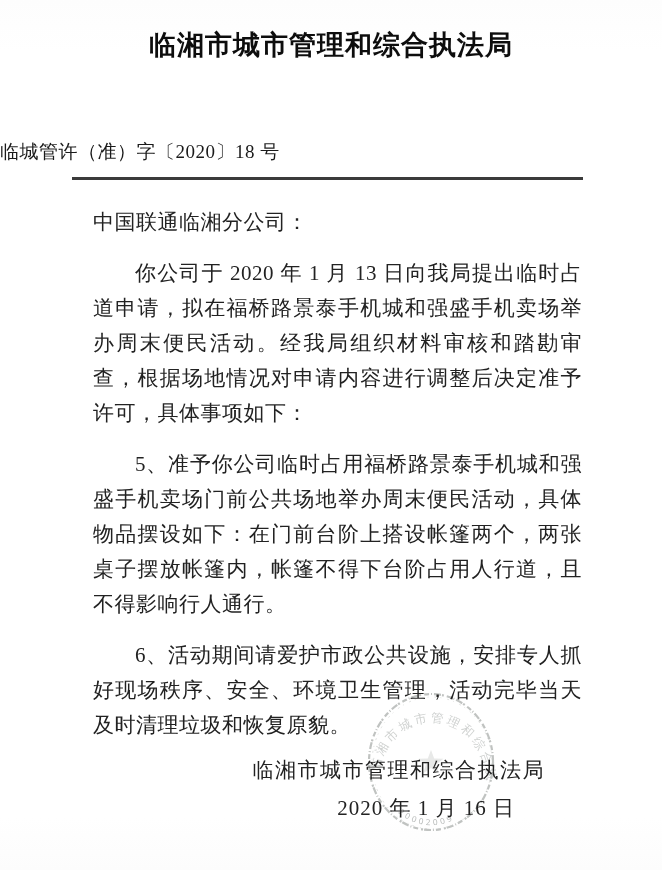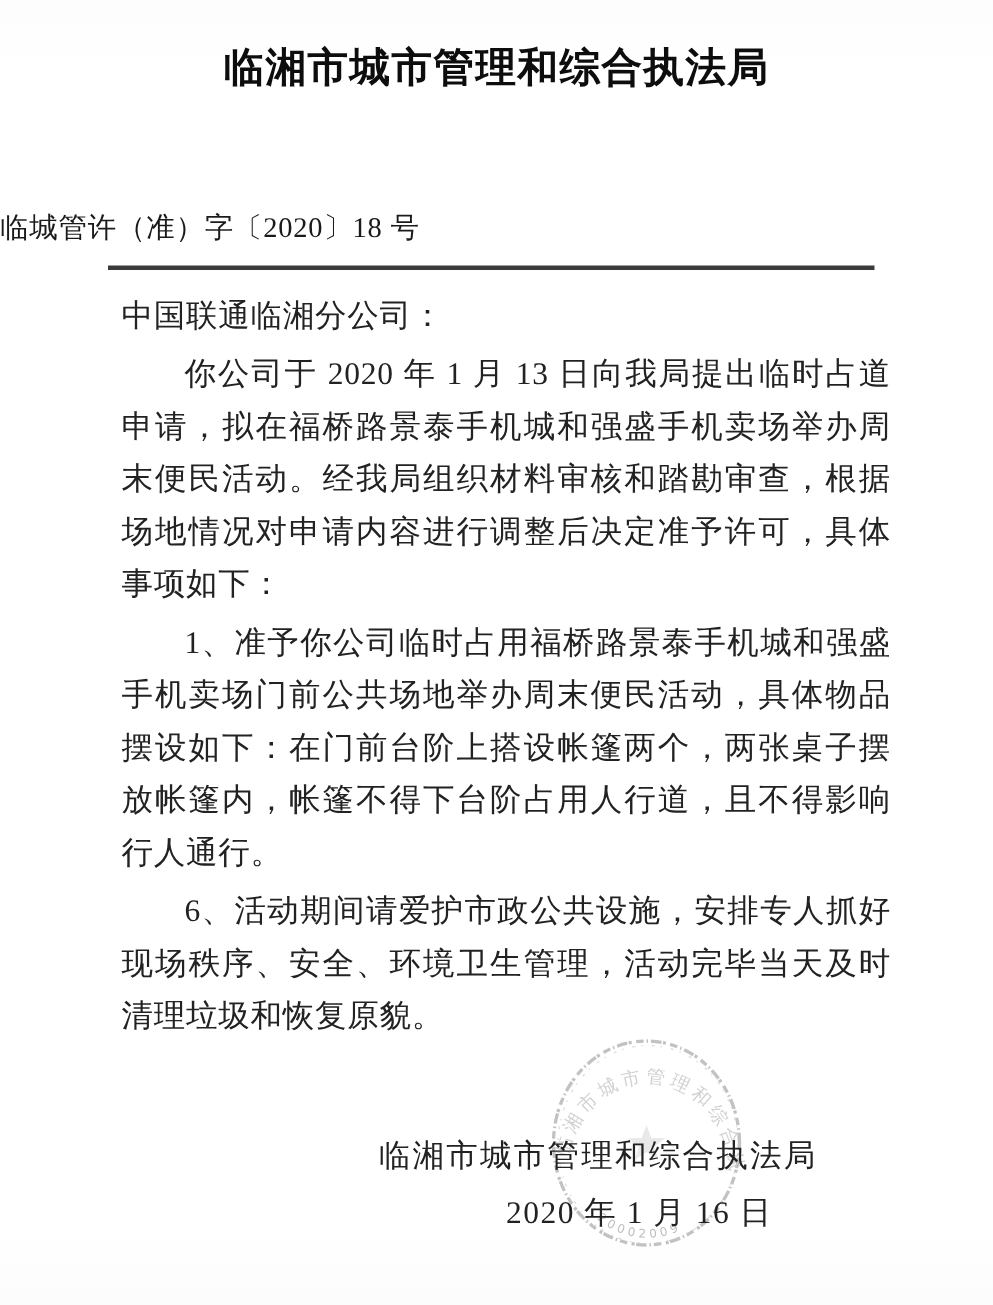--- a/index.html
+++ b/index.html
@@ -38,21 +38,21 @@
   .doc-body {
     position:absolute; top:189px; left:77px;
     width:521px;
     font-size:21px;
     line-height:35px;
     letter-spacing:0.5px;
     text-align:justify;
     color:#222222;
     z-index:2;
   }
-  .doc-body p { margin:4px; text-indent:2em; }
+  .doc-body p { margin:16px; text-indent:2em; }
   .doc-body p.addressee { text-indent:0; }
   .signature-line {
     position:absolute; top:756px; right:117px;
     font-size:21px;
     letter-spacing:1.5px;
     color:#222222;
     z-index:2;
   }
   .date-line {
     position:absolute; top:794px; right:147px;
@@ -75,21 +75,21 @@
 
   <div class="title title-line1">临湘市城市管理和综合执法局</div>
 
   <div class="doc-number">临城管许（准）字〔2020〕18 号</div>
 
   <div class="header-rule"></div>
 
   <div class="doc-body">
     <p class="addressee">中国联通临湘分公司：</p>
     <p>你公司于 2020 年 1 月 13 日向我局提出临时占道申请，拟在福桥路景泰手机城和强盛手机卖场举办周末便民活动。经我局组织材料审核和踏勘审查，根据场地情况对申请内容进行调整后决定准予许可，具体事项如下：</p>
-    <p>1、准予你公司临时占用福桥路景泰手机城和强盛手机卖场门前公共场地举办周末便民活动，具体物品摆设如下：在门前台阶上搭设帐篷两个，两张桌子摆放帐篷内，帐篷不得下台阶占用人行道，且不得影响行人通行。</p>
+    <p>5、准予你公司临时占用福桥路景泰手机城和强盛手机卖场门前公共场地举办周末便民活动，具体物品摆设如下：在门前台阶上搭设帐篷两个，两张桌子摆放帐篷内，帐篷不得下台阶占用人行道，且不得影响行人通行。</p>
     <p>6、活动期间请爱护市政公共设施，安排专人抓好现场秩序、安全、环境卫生管理，活动完毕当天及时清理垃圾和恢复原貌。</p>
   </div>
 
   <svg class="seal" viewBox="0 0 140 150" xmlns="http://www.w3.org/2000/svg">
     <defs>
       <path id="seal-top-arc" d="M 15,96 A 55,62 0 1 1 125,96" fill="none"></path>
       <path id="seal-bottom-arc" d="M 28,116 A 52,54 0 0 0 112,114" fill="none"></path>
     </defs>
     <ellipse cx="69" cy="74" rx="62" ry="68" fill="none" stroke="#a7aba9" stroke-width="2.2" stroke-dasharray="5 2 1 2 7 1 2 3" opacity="0.8"></ellipse>
     <ellipse cx="70" cy="75" rx="60" ry="66" fill="none" stroke="#c6c9c7" stroke-width="1" stroke-dasharray="2 4 1 6" opacity="0.6"></ellipse>

